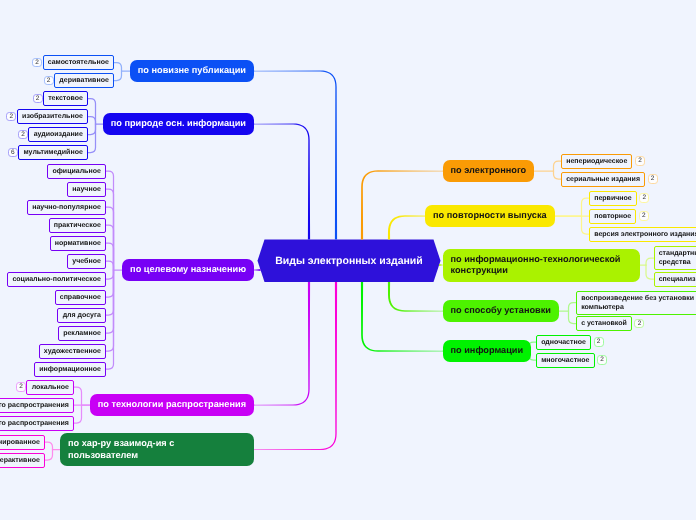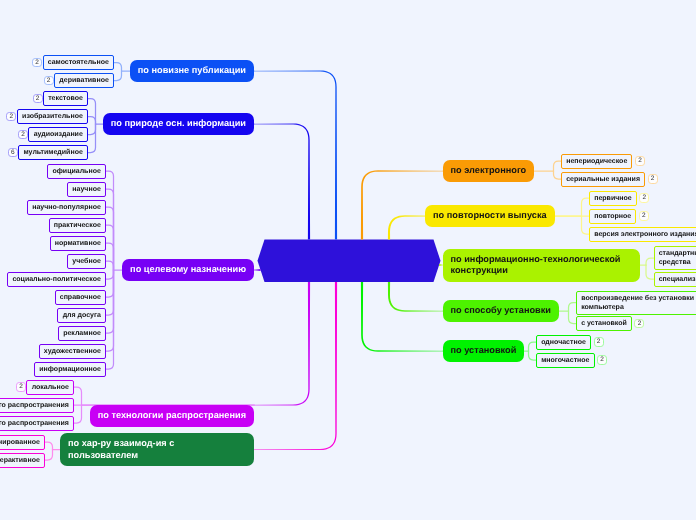--- a/index.html
+++ b/index.html
@@ -119,20 +119,21 @@
       <path d="M 442.50 310.63 L 405.00 310.27 L 402.04 310.09 L 399.43 309.60 L 397.16 308.82 L 395.22 307.75 L 393.60 306.40 L 392.29 304.75 L 391.27 302.81 L 390.53 300.54 L 390.10 297.94 L 389.98 294.99 L 390.10 282.00 L 387.90 282.00 L 388.02 295.01 L 388.22 298.14 L 388.75 300.98 L 389.61 303.51 L 390.83 305.73 L 392.40 307.60 L 394.30 309.13 L 396.52 310.30 L 399.05 311.12 L 401.88 311.59 L 405.00 311.73 L 442.50 311.38 Z" fill="url(#tg9)"></path>
       <path d="M 568.5 311 L 442.5 311" fill="none" stroke="rgb(175,249,140)" stroke-width="1.25" stroke-linecap="round"></path>
       <path d="M 576 302.5 L 573.50 302.50 Q 568.5 302.5 568.50 307.50 L 568.5 311" fill="none" stroke="rgb(175,249,140)" stroke-width="1.25" stroke-linecap="round"></path>
       <path d="M 576 323.5 L 573.50 323.50 Q 568.5 323.5 568.50 318.50 L 568.5 311" fill="none" stroke="rgb(175,249,140)" stroke-width="1.25" stroke-linecap="round"></path>
       <path d="M 442.50 350.63 L 378.00 350.30 L 375.04 350.13 L 372.42 349.65 L 370.13 348.88 L 368.18 347.81 L 366.54 346.46 L 365.21 344.81 L 364.17 342.85 L 363.42 340.57 L 362.97 337.95 L 362.83 335.00 L 363.10 282.00 L 360.90 282.00 L 361.17 335.00 L 361.35 338.13 L 361.86 340.95 L 362.71 343.47 L 363.91 345.67 L 365.46 347.54 L 367.34 349.07 L 369.55 350.24 L 372.06 351.07 L 374.88 351.55 L 378.00 351.70 L 442.50 351.38 Z" fill="url(#tg10)"></path>
       <path d="M 528.5 351 L 442.5 351" fill="none" stroke="rgb(140,249,140)" stroke-width="1.25" stroke-linecap="round"></path>
       <path d="M 536 342 L 533.50 342.00 Q 528.5 342 528.50 347.00 L 528.5 351" fill="none" stroke="rgb(140,249,140)" stroke-width="1.25" stroke-linecap="round"></path>
       <path d="M 536 360 L 533.50 360.00 Q 528.5 360 528.50 355.00 L 528.5 351" fill="none" stroke="rgb(140,249,140)" stroke-width="1.25" stroke-linecap="round"></path>
     </svg>
   <div id="nodes">
+      <div class="hexlabel" style="left: 257.5px; top: 239.5px; width: 183px; height: 42.5px;">Виды электронных изданий</div>
       <div class="node branch" style="background: rgb(11, 80, 245); right: 442px; top: 60.25px;">по новизне публикации</div>
       <div class="node leaf" style="border-color: rgb(11, 80, 245); right: 582px; top: 55px;">самостоятельное</div>
       <div class="badge" style="border-color: rgb(162, 189, 251); top: 57.7px; left: 32.0156px;">2</div>
       <div class="node leaf" style="border-color: rgb(11, 80, 245); right: 582px; top: 73px;">деривативное</div>
       <div class="badge" style="border-color: rgb(162, 189, 251); top: 75.7px; left: 43.6719px;">2</div>
       <div class="node branch" style="background: rgb(21, 5, 240); right: 442px; top: 113.25px;">по природе осн. информации</div>
       <div class="node leaf" style="border-color: rgb(21, 5, 240); right: 608px; top: 91px;">текстовое</div>
       <div class="badge" style="border-color: rgb(166, 160, 249); top: 93.7px; left: 32.5px;">2</div>
       <div class="node leaf" style="border-color: rgb(21, 5, 240); right: 608px; top: 109px;">изобразительное</div>
       <div class="badge" style="border-color: rgb(166, 160, 249); top: 111.7px; left: 6.40625px;">2</div>
@@ -146,21 +147,21 @@
       <div class="node leaf" style="border-color: rgb(119, 0, 245); right: 590px; top: 199.5px;">научно-популярное</div>
       <div class="node leaf" style="border-color: rgb(119, 0, 245); right: 590px; top: 217.5px;">практическое</div>
       <div class="node leaf" style="border-color: rgb(119, 0, 245); right: 590px; top: 235.5px;">нормативное</div>
       <div class="node leaf" style="border-color: rgb(119, 0, 245); right: 590px; top: 253.5px;">учебное</div>
       <div class="node leaf" style="border-color: rgb(119, 0, 245); right: 590px; top: 271.5px;">социально-политическое</div>
       <div class="node leaf" style="border-color: rgb(119, 0, 245); right: 590px; top: 289.5px;">справочное</div>
       <div class="node leaf" style="border-color: rgb(119, 0, 245); right: 590px; top: 307.5px;">для досуга</div>
       <div class="node leaf" style="border-color: rgb(119, 0, 245); right: 590px; top: 325.5px;">рекламное</div>
       <div class="node leaf" style="border-color: rgb(119, 0, 245); right: 590px; top: 343.5px;">художественное</div>
       <div class="node leaf" style="border-color: rgb(119, 0, 245); right: 590px; top: 361.5px;">информационное</div>
-      <div class="node branch" style="background: rgb(200, 0, 245); right: 442px; top: 394.25px; margin-top: 11px;">по технологии распространения</div>
+      <div class="node branch" style="background: rgb(200, 0, 245); right: 442px; top: 394.25px;">по технологии распространения</div>
       <div class="node leaf" style="border-color: rgb(200, 0, 245); right: 622px; top: 379.5px;">локальное</div>
       <div class="badge" style="border-color: rgb(234, 158, 251); top: 382.2px; left: 15.9375px;">2</div>
       <div class="node leaf" style="border-color: rgb(200, 0, 245); right: 622px; top: 397.5px;">сетевого распространения</div>
       <div class="node leaf" style="border-color: rgb(200, 0, 245); right: 622px; top: 415.5px;">комбинированного распространения</div>
       <div class="node branch" style="background: #15803d; width: 194px; right: 442px; top: 433px;">по хар-ру взаимод-ия с
 пользователем</div>
       <div class="node leaf" style="border-color: rgb(252, 0, 216); right: 651px; top: 434.5px;">детерминированное</div>
       <div class="node leaf" style="border-color: rgb(252, 0, 216); right: 651px; top: 452.5px;">интерактивное</div>
       <div class="node branch dark" style="background: rgb(250, 155, 5); left: 442.5px; top: 160.25px;">по электронного</div>
       <div class="node leaf" style="border-color: rgb(250, 155, 5); left: 561px; top: 153.5px;">непериодическое</div>
@@ -176,19 +177,19 @@
       <div class="node branch dark" style="background: rgb(170, 242, 0); width: 197px; left: 442.5px; top: 248.5px;">по информационно-технологической
 конструкции</div>
       <div class="node leaf" style="border-color: rgb(170, 242, 0); left: 653.5px; top: 246px;">стандартные
 средства</div>
       <div class="node leaf" style="border-color: rgb(170, 242, 0); left: 653.5px; top: 271.5px;">специализированные</div>
       <div class="node branch dark" style="background: rgb(77, 242, 0); left: 442.5px; top: 300.25px;">по способу установки</div>
       <div class="node leaf" style="border-color: rgb(77, 242, 0); left: 576px; top: 290.5px;">воспроизведение без установки
 компьютера</div>
       <div class="node leaf" style="border-color: rgb(77, 242, 0); left: 576px; top: 316px;">с установкой</div>
       <div class="badge" style="border-color: rgb(187, 250, 158); top: 318.7px; left: 634.453px;">2</div>
-      <div class="node branch dark" style="background: rgb(0, 242, 0); left: 442.5px; top: 340.25px;">по установкой</div>
+      <div class="node branch dark" style="background: rgb(0, 242, 0); left: 442.5px; top: 340.25px;">по информации</div>
       <div class="node leaf" style="border-color: rgb(0, 242, 0); left: 536px; top: 334.5px;">одночастное</div>
       <div class="badge" style="border-color: rgb(158, 250, 158); top: 337.2px; left: 593.516px;">2</div>
       <div class="node leaf" style="border-color: rgb(0, 242, 0); left: 536px; top: 352.5px;">многочастное</div>
       <div class="badge" style="border-color: rgb(158, 250, 158); top: 355.2px; left: 597.172px;">2</div>
     </div>
 </div>
 
 </body></html>

